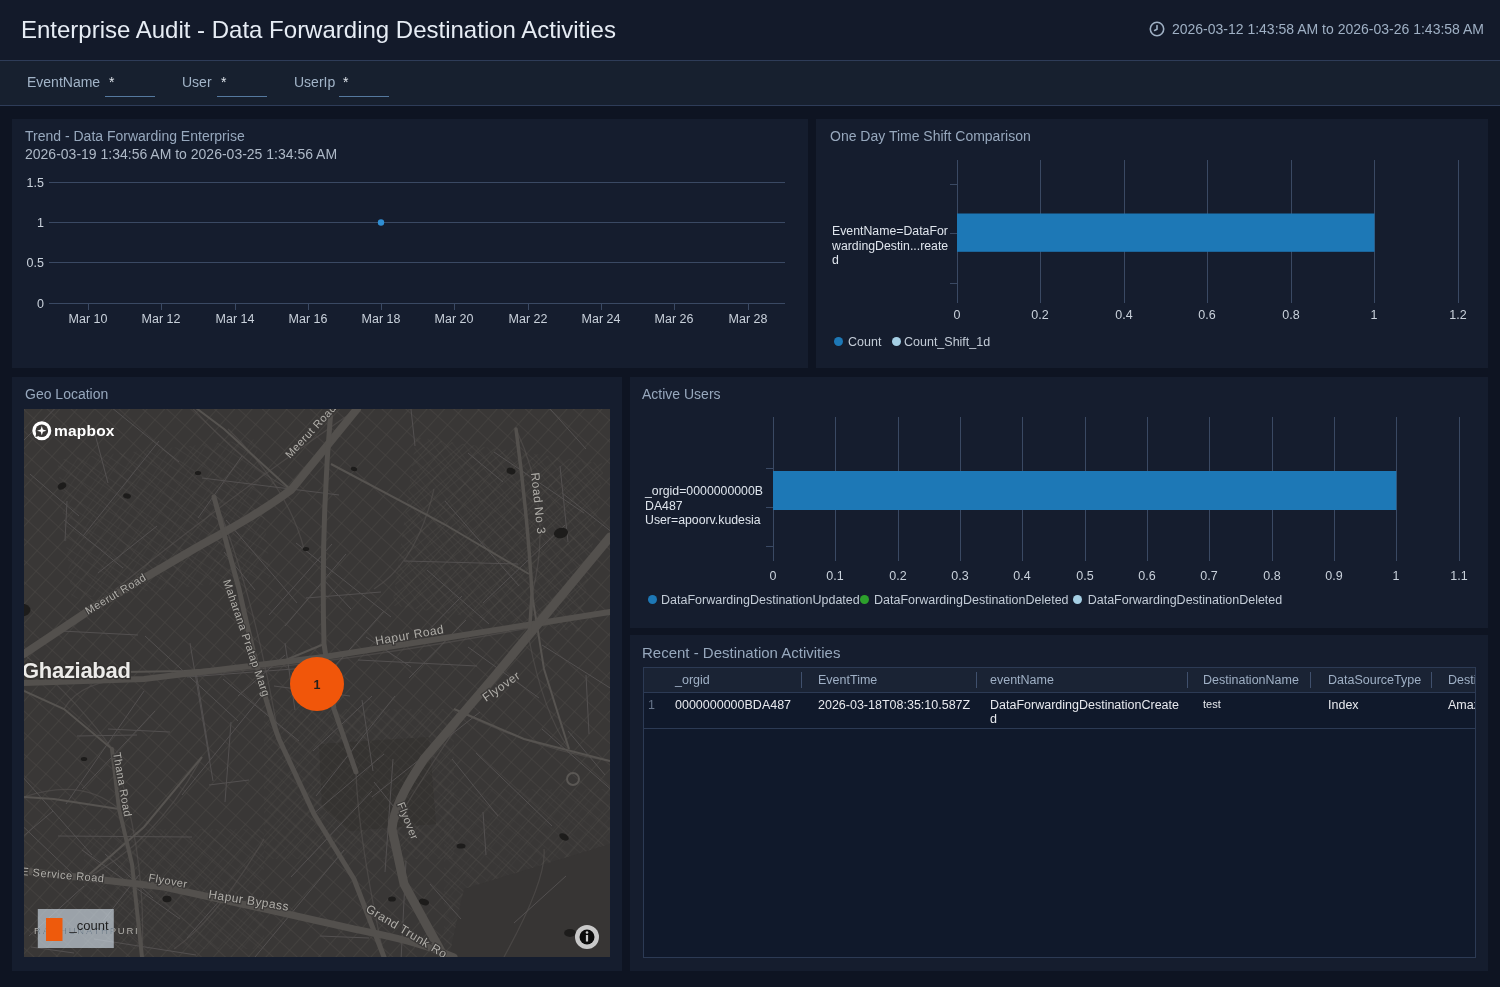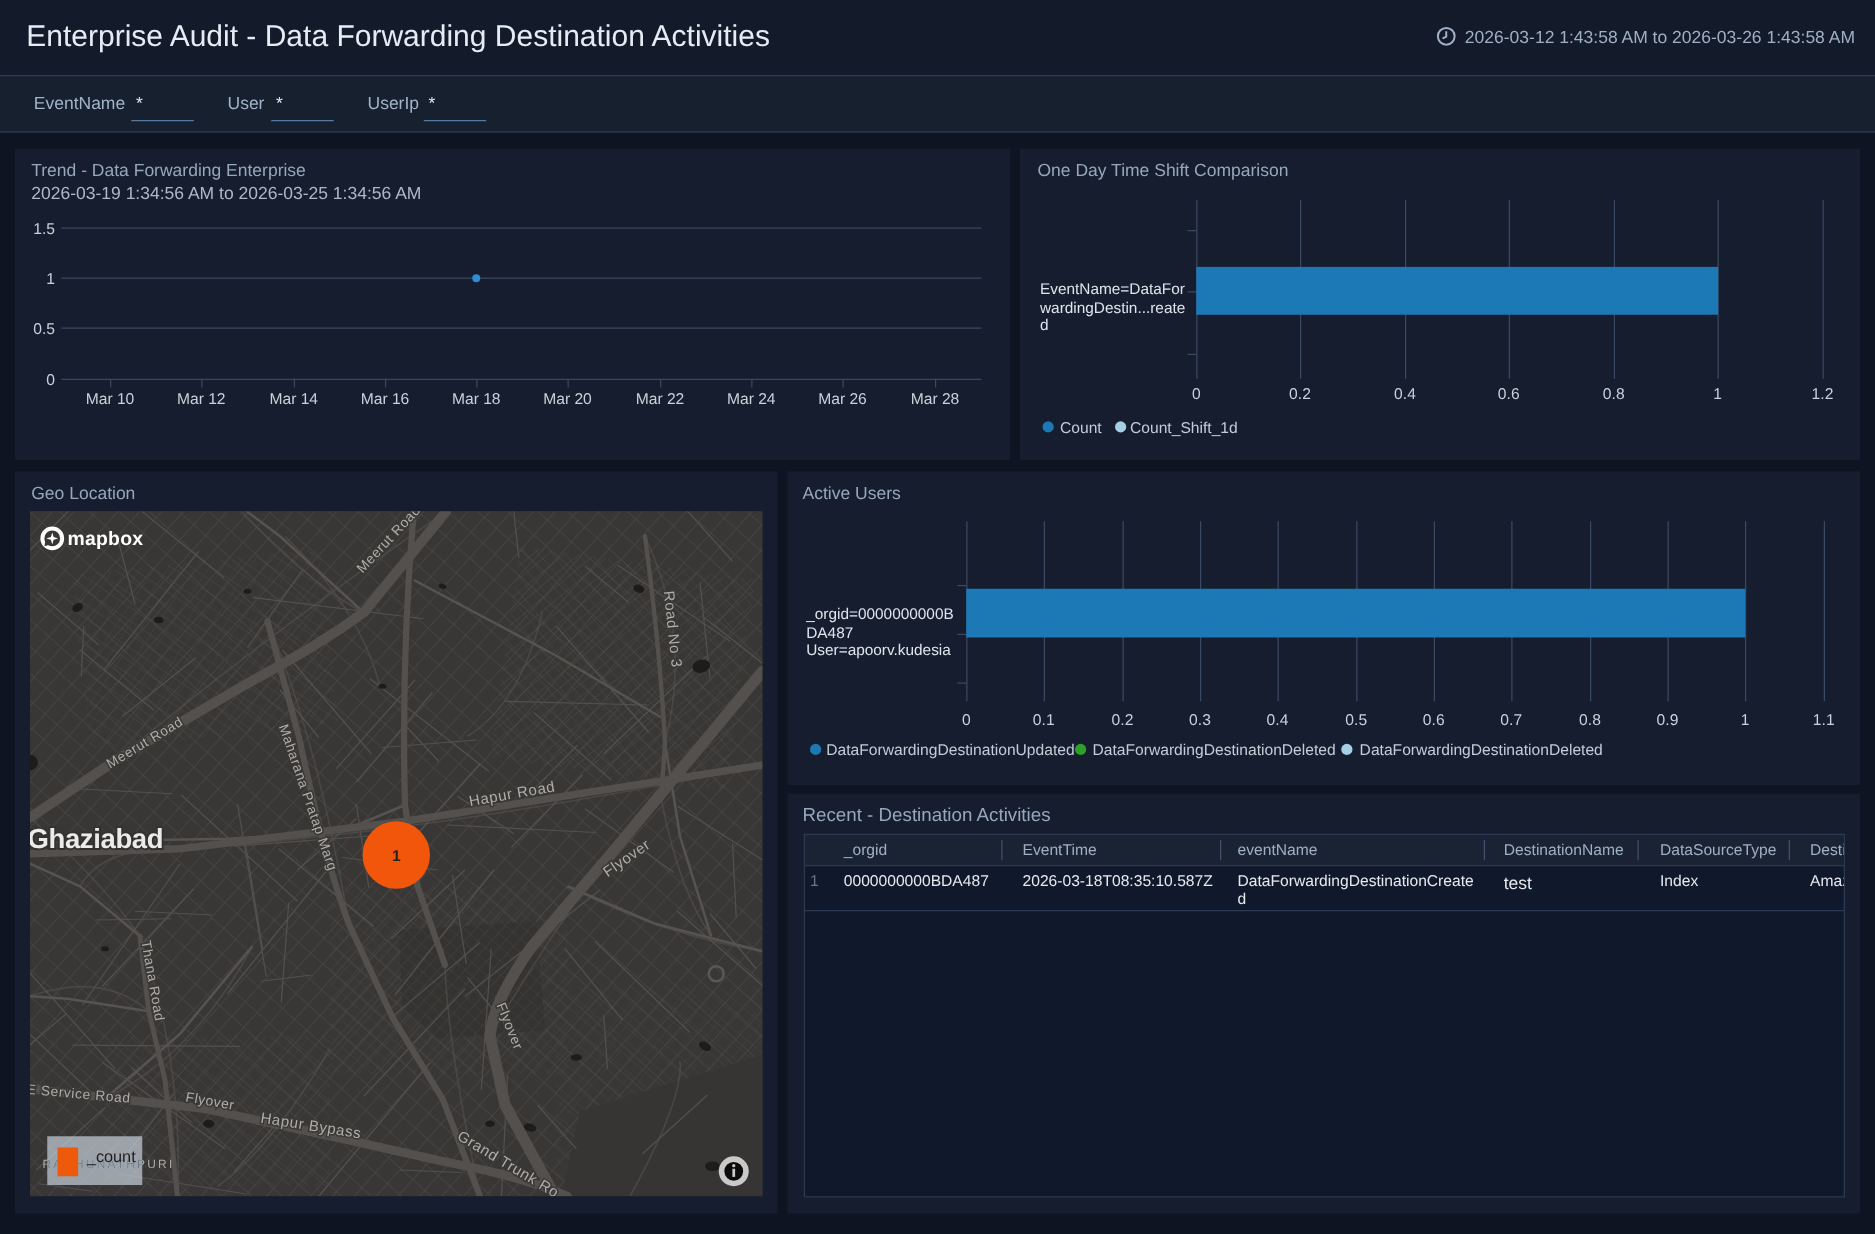--- a/index.html
+++ b/index.html
@@ -393,19 +393,19 @@
       <div style="position:absolute;left:31px;top:5px;font-size:12.5px;color:#9fb0c5;">_orgid</div>
       <div style="position:absolute;left:174px;top:5px;font-size:12.5px;color:#9fb0c5;">EventTime</div>
       <div style="position:absolute;left:346px;top:5px;font-size:12.5px;color:#9fb0c5;">eventName</div>
       <div style="position:absolute;left:559px;top:5px;font-size:12.5px;color:#9fb0c5;">DestinationName</div>
       <div style="position:absolute;left:684px;top:5px;font-size:12.5px;color:#9fb0c5;">DataSourceType</div>
       <div style="position:absolute;left:804px;top:5px;font-size:12.5px;color:#9fb0c5;">Destin</div>
       <div style="position:absolute;left:4px;top:30px;font-size:12.5px;color:#67758a;">1</div>
       <div style="position:absolute;left:31px;top:30px;font-size:12.5px;color:#e7e9ee;">0000000000BDA487</div>
       <div style="position:absolute;left:174px;top:30px;font-size:12.5px;color:#e7e9ee;">2026-03-18T08:35:10.587Z</div>
       <div style="position:absolute;left:346px;top:30px;font-size:12.5px;color:#e7e9ee;">DataForwardingDestinationCreate<br>d</div>
-      <div style="position:absolute;left:559px;top:30px;font-size:14px;color:#e7e9ee;">test</div>
+      <div style="position:absolute;left:559px;top:30px;font-size:11px;color:#e7e9ee;">test</div>
       <div style="position:absolute;left:684px;top:30px;font-size:12.5px;color:#e7e9ee;">Index</div>
       <div style="position:absolute;left:804px;top:30px;font-size:12.5px;color:#e7e9ee;">Amaz</div>
     </div>
   </div>
 
 </div>
 
 </body></html>

